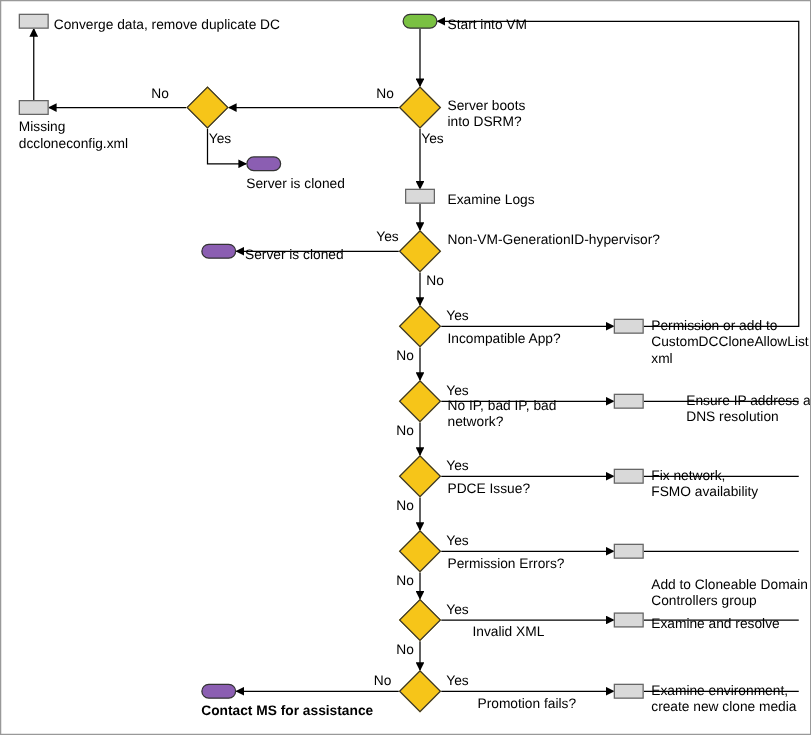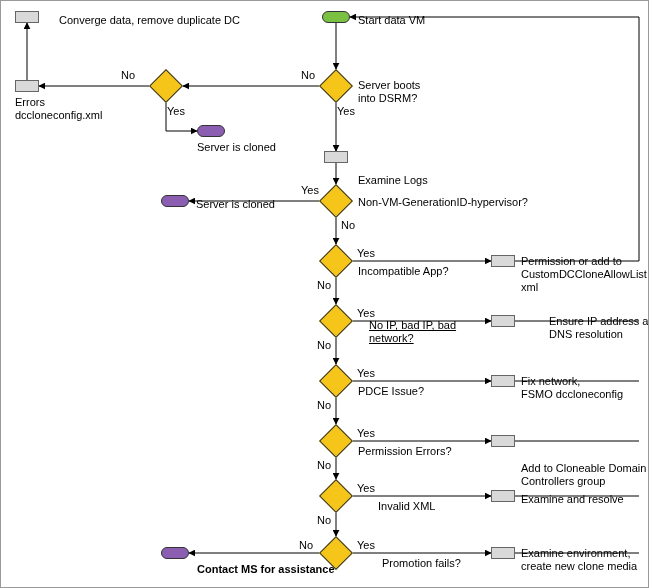--- a/index.html
+++ b/index.html
@@ -108,78 +108,78 @@
 
     <path class="conn" d="M514,260 L638,260 L638,16 L349,16" marker-end="url(#ah)"></path>
     <path class="conn" d="M514,320 L638,320"></path>
     <path class="conn" d="M514,380 L638,380"></path>
     <path class="conn" d="M514,440 L638,440"></path>
     <path class="conn" d="M514,495 L638,495"></path>
     <path class="conn" d="M514,552 L638,552"></path>
   </svg>
 
   <div class="node terminator start" style="left:321px; top:10px;"></div>
-  <div class="label" style="left:357px; top:13px;">Start data VM</div>
+  <div class="label" style="left:357px; top:13px;">Start into VM</div>
 
   <div class="node process" style="left:14px; top:10px;"></div>
-  <div class="label" style="left:42px; top:13px;margin-left:16px;">Converge data, remove duplicate DC</div>
+  <div class="label" style="left:42px; top:13px;">Converge data, remove duplicate DC</div>
 
   <div class="node process" style="left:14px; top:79px;"></div>
-  <div class="label" style="left:14px; top:95px;">Errors
+  <div class="label" style="left:14px; top:95px;">Missing
 dccloneconfig.xml</div>
 
   <div class="node decision" style="left:153px; top:73px;"></div>
   <div class="label" style="left:120px; top:68px;">No</div>
   <div class="label" style="left:166px; top:104px;">Yes</div>
 
   <div class="node terminator end" style="left:196px; top:124px;"></div>
   <div class="label" style="left:196px; top:140px;">Server is cloned</div>
 
   <div class="node decision" style="left:323px; top:73px;"></div>
   <div class="label" style="left:357px; top:78px;">Server boots
 into DSRM?</div>
   <div class="label" style="left:300px; top:68px;">No</div>
   <div class="label" style="left:336px; top:104px;">Yes</div>
 
   <div class="node process" style="left:323px; top:150px;"></div>
-  <div class="label" style="left:357px; top:153px;margin-top:20px;">Examine Logs</div>
+  <div class="label" style="left:357px; top:153px;">Examine Logs</div>
 
   <div class="node decision" style="left:323px; top:188px;"></div>
-  <div class="label" style="left:357px; top:195px;text-align:right;">Non-VM-GenerationID-hypervisor?</div>
+  <div class="label" style="left:357px; top:185px;text-align:right;">Non-VM-GenerationID-hypervisor?</div>
   <div class="label" style="left:300px; top:183px;">Yes</div>
   <div class="label" style="left:340px; top:218px;">No</div>
 
   <div class="node terminator end" style="left:160px; top:194px;"></div>
   <div class="label" style="left:195px; top:197px;">Server is cloned</div>
 
   <div class="node decision" style="left:323px; top:248px;"></div>
   <div class="label" style="left:357px; top:264px;">Incompatible App?</div>
   <div class="label" style="left:356px; top:246px;">Yes</div>
   <div class="label" style="left:316px; top:278px;">No</div>
   <div class="node process" style="left:490px; top:254px;"></div>
   <div class="label" style="left:520px; top:254px;">Permission or add to
 CustomDCCloneAllowList.
 xml</div>
 
   <div class="node decision" style="left:323px; top:308px;"></div>
-  <div class="label" style="left:368px; top:318px;text-decoration:underline;">No IP, bad IP, bad
+  <div class="label" style="left:357px; top:318px;">No IP, bad IP, bad
 network?</div>
   <div class="label" style="left:356px; top:306px;">Yes</div>
   <div class="label" style="left:316px; top:338px;">No</div>
   <div class="node process" style="left:490px; top:314px;"></div>
   <div class="label" style="left:520px; top:314px;margin-left:28px;">Ensure IP address and
 DNS resolution</div>
 
   <div class="node decision" style="left:323px; top:368px;"></div>
   <div class="label" style="left:357px; top:384px;">PDCE Issue?</div>
   <div class="label" style="left:356px; top:366px;">Yes</div>
   <div class="label" style="left:316px; top:398px;">No</div>
   <div class="node process" style="left:490px; top:374px;"></div>
   <div class="label" style="left:520px; top:374px;">Fix network,
-FSMO dccloneconfig</div>
+FSMO availability</div>
 
   <div class="node decision" style="left:323px; top:428px;"></div>
   <div class="label" style="left:357px; top:444px;">Permission Errors?</div>
   <div class="label" style="left:356px; top:426px;">Yes</div>
   <div class="label" style="left:316px; top:458px;">No</div>
   <div class="node process" style="left:490px; top:434px;"></div>
   <div class="label" style="left:520px; top:434px;margin-top:27px;">Add to Cloneable Domain
 Controllers group</div>
 
   <div class="node decision" style="left:323px; top:483px;"></div>
@@ -191,15 +191,15 @@
 
   <div class="node decision" style="left:323px; top:540px;"></div>
   <div class="label" style="left:357px; top:556px;padding-left:24px;">Promotion fails?</div>
   <div class="label" style="left:356px; top:538px;">Yes</div>
   <div class="label" style="left:298px; top:538px;">No</div>
   <div class="node process" style="left:490px; top:546px;"></div>
   <div class="label" style="left:520px; top:546px;">Examine environment,
 create new clone media</div>
 
   <div class="node terminator end" style="left:160px; top:546px;"></div>
-  <div class="label bold" style="left:160px; top:562px;margin-left:36px;">Contact MS for assistance</div>
+  <div class="label bold" style="left:160px; top:562px;">Contact MS for assistance</div>
 
 </div>
 
 </body></html>

